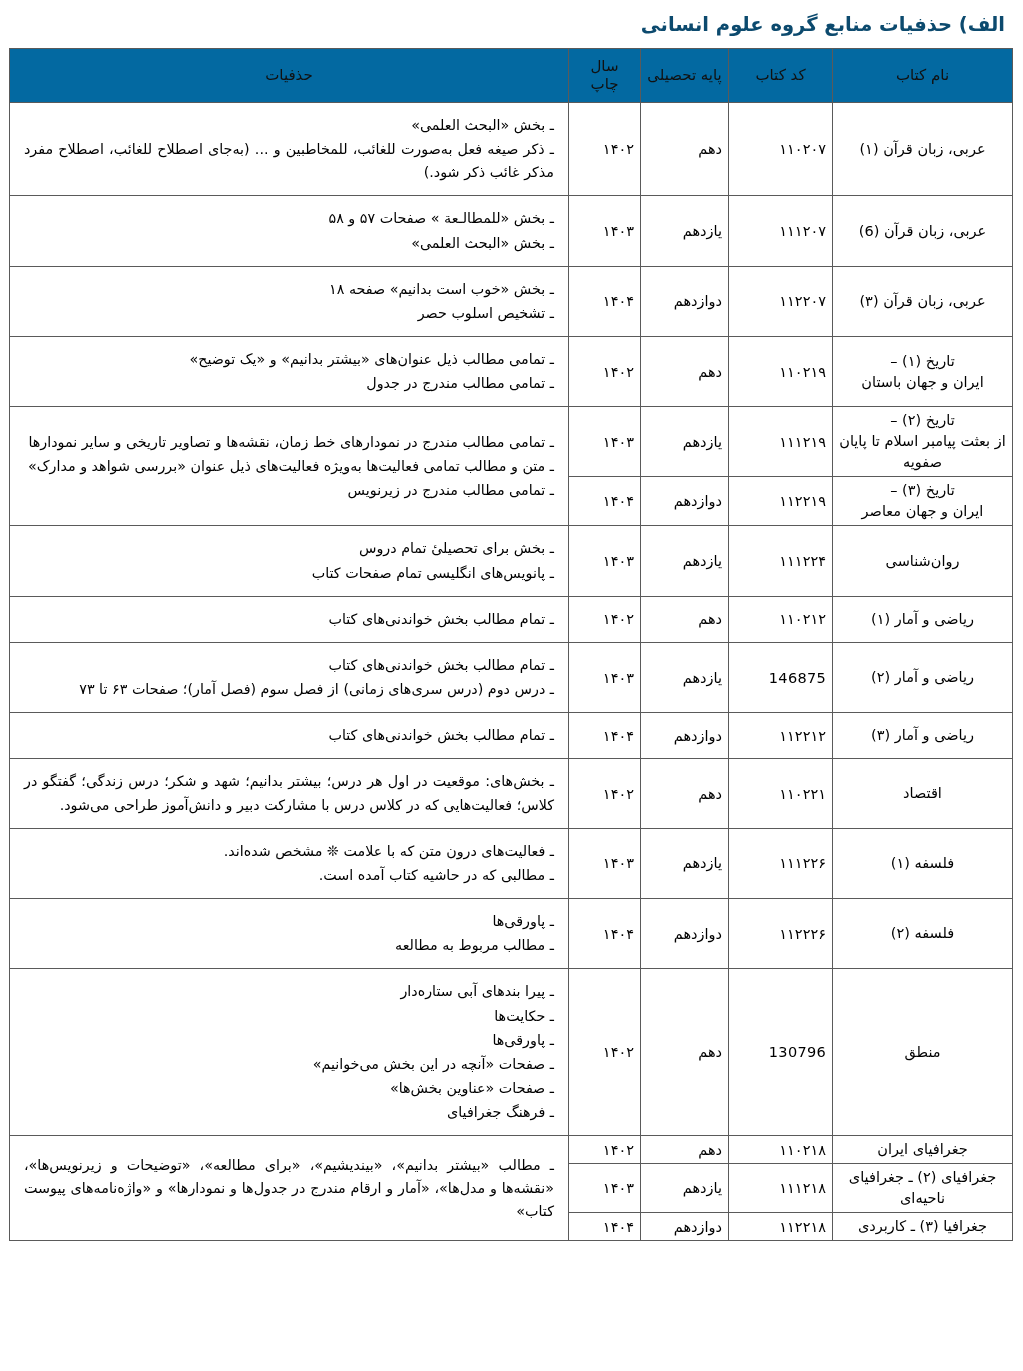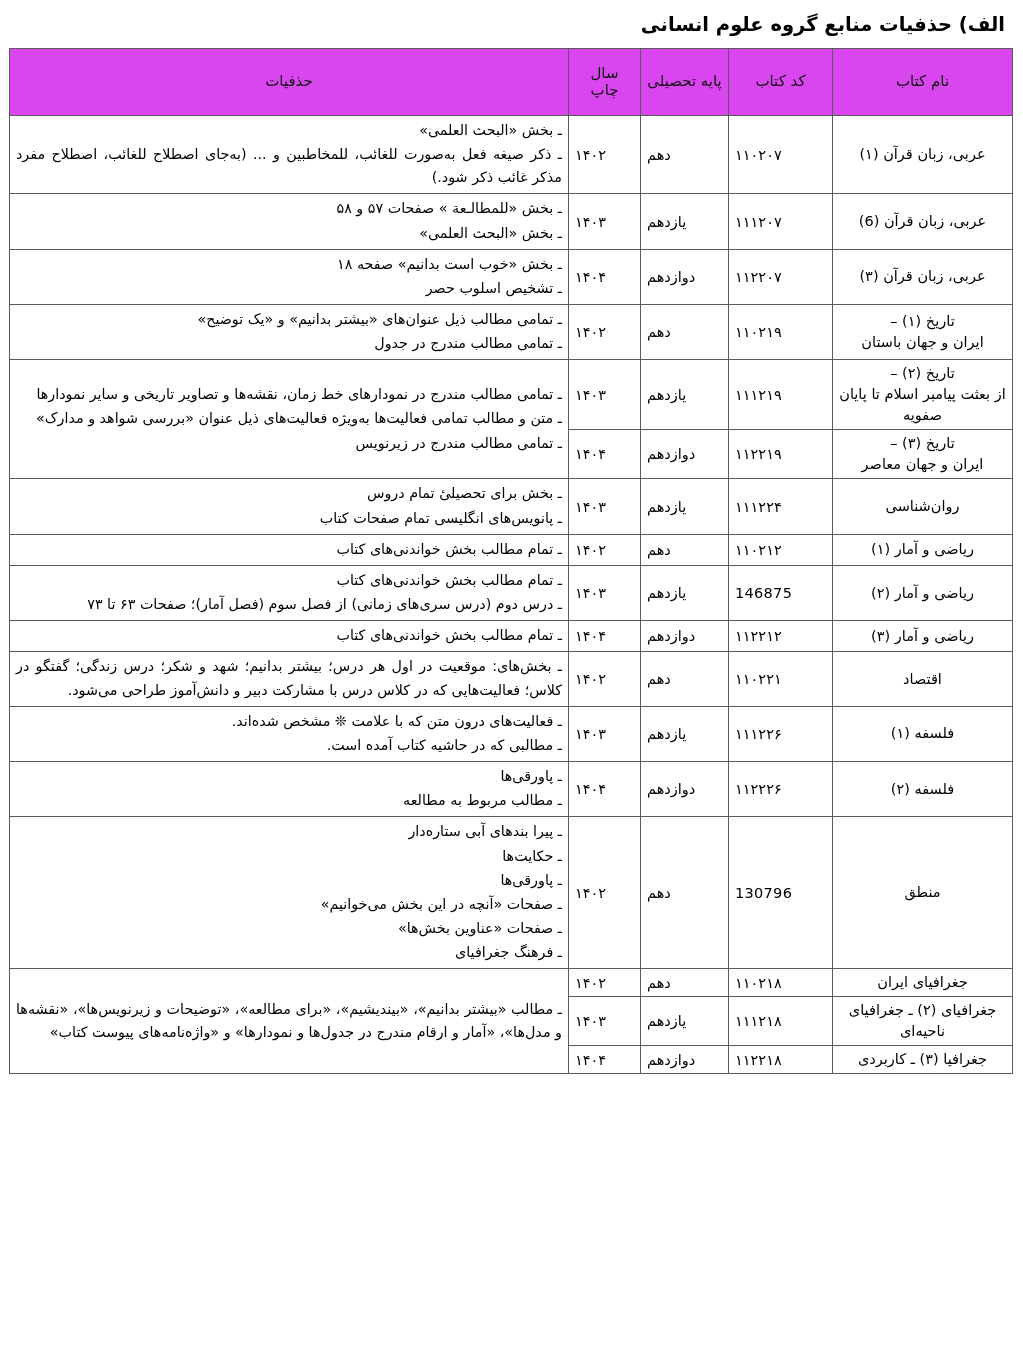--- a/index.html
+++ b/index.html
@@ -24,21 +24,21 @@
   
   .title-bar {
     height: 48px;
     display: flex;
     align-items: center;
     justify-content: flex-start;
     padding-right: 18px;
     box-sizing: border-box;
   }
   .doc-title {
-    color: #000000;
+    color: #0c4a6e;
     font-weight: bold;
     font-size: 19.5px;
     letter-spacing: 0px;
     white-space: nowrap;
     font-family: "DejaVu Sans", "Liberation Sans", sans-serif;
   }
 
   
   .table-wrap {
     padding: 0 10px 12px 10px;
@@ -52,58 +52,58 @@
   }
   table.main th,
   table.main td {
     border: 1.1px solid #5a5a5a;
     vertical-align: middle;
     padding: 3px 6px;
     box-sizing: border-box;
   }
 
   thead th {
-    background: #d946ef;
+    background: #0369a1;
     color: #111;
     font-size: 15px;
     font-weight: normal;
     text-align: center;
-    height: 67px;
+    height: 54px;
     line-height: 1.15;
     border-bottom: 1.6px solid #2b2b2b;
   }
 
   
   col.c-name  { width: 180px; }
   col.c-code  { width: 104px; }
   col.c-grade { width: 88px; }
   col.c-year  { width: 72px; }
   col.c-desc  { width: 559px; }
 
   td.name {
     text-align: center;
     font-size: 14.5px;
     line-height: 1.45;
     margin-left: 44px;
   }
   td.code,
   td.grade,
   td.year {
-    text-align: left;
+    text-align: right;
     font-size: 14.5px;
     letter-spacing: 0.3px;
   }
   td.desc {
     text-align: right;
     font-size: 14.3px;
     line-height: 1.62;
     padding: 6px 8px 6px 8px;
   }
   td.desc .bullets {
-    margin: 0;
+    margin: 8px;
     padding: 0;
     list-style: none;
   }
   td.desc .bullets li {
     margin: 0 0 1px 0;
     padding: 0;
     text-align: justify;
     text-align-last: right;
   }
   td.desc .bullets li::before {

